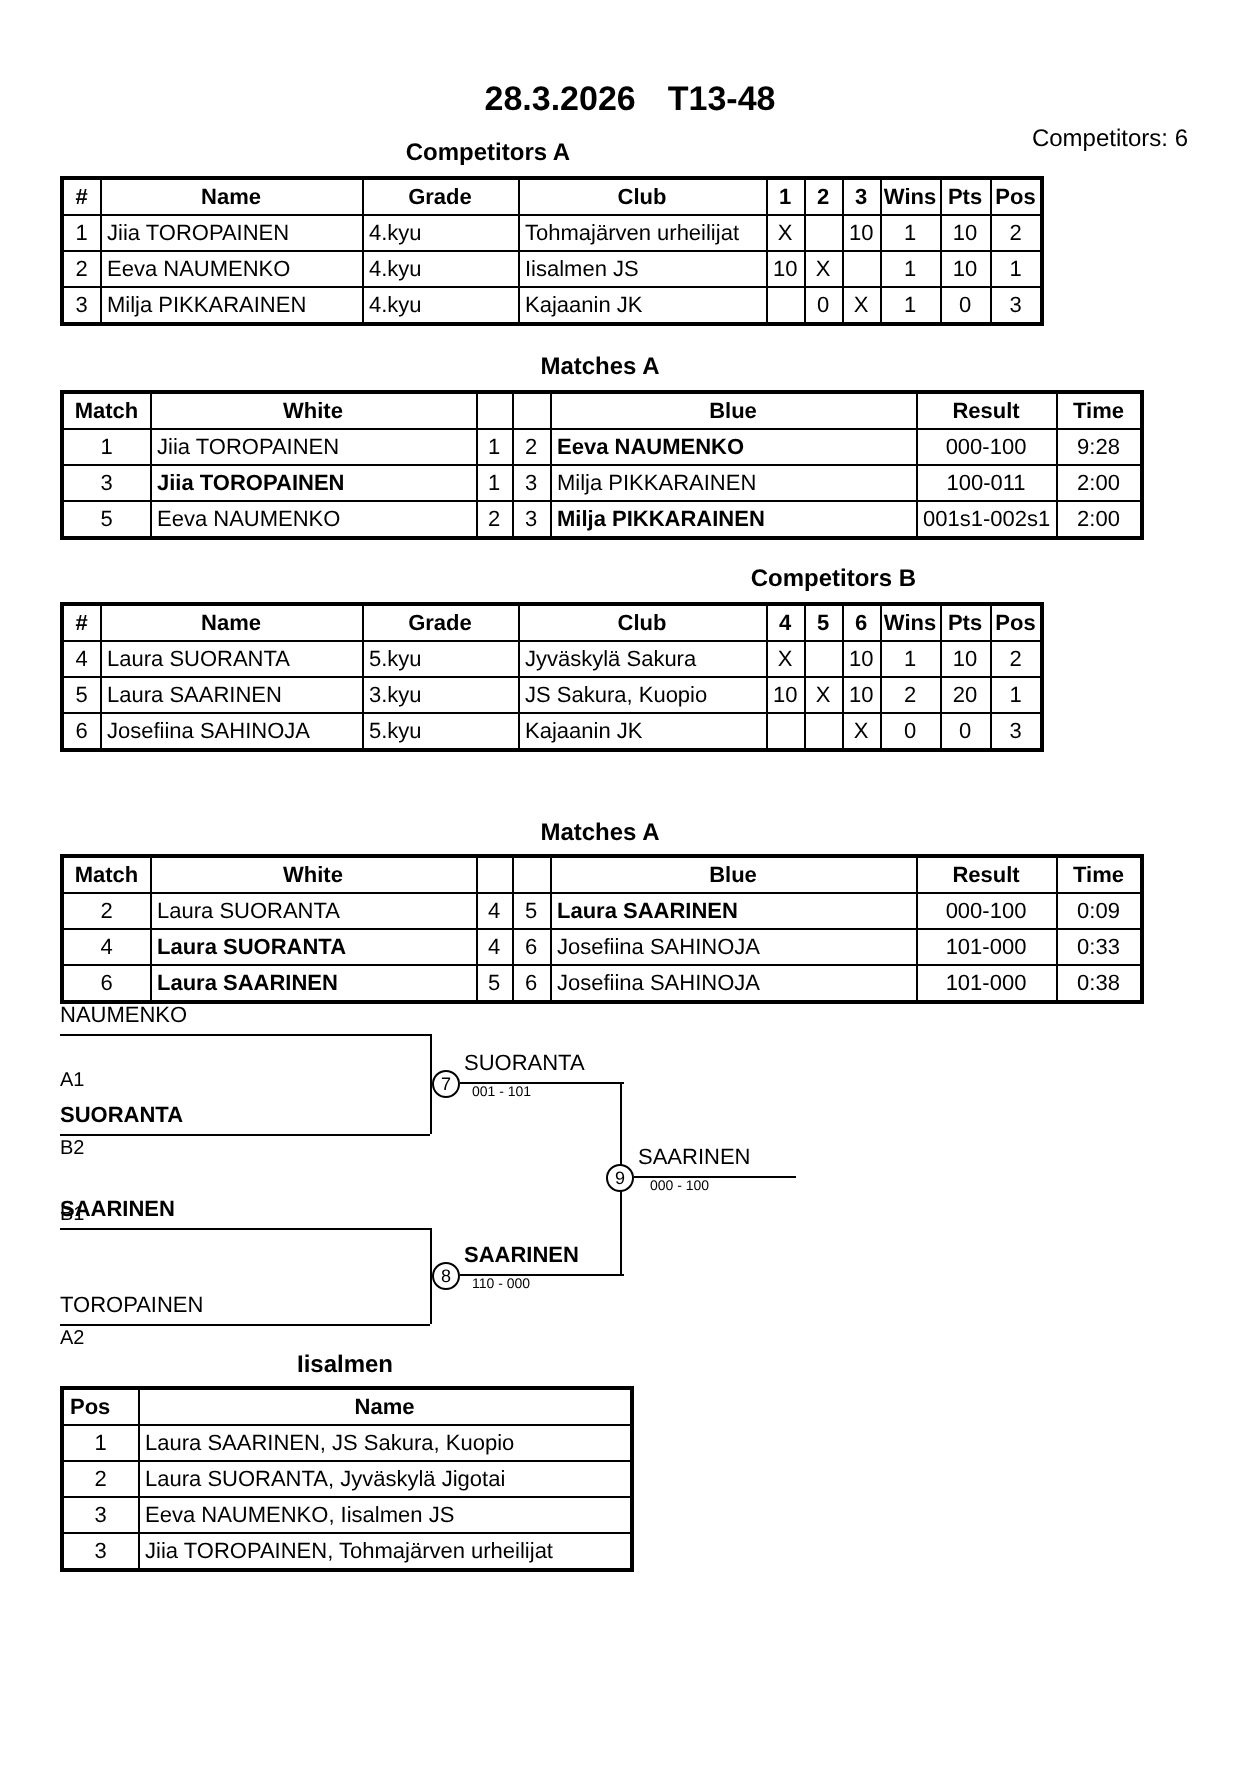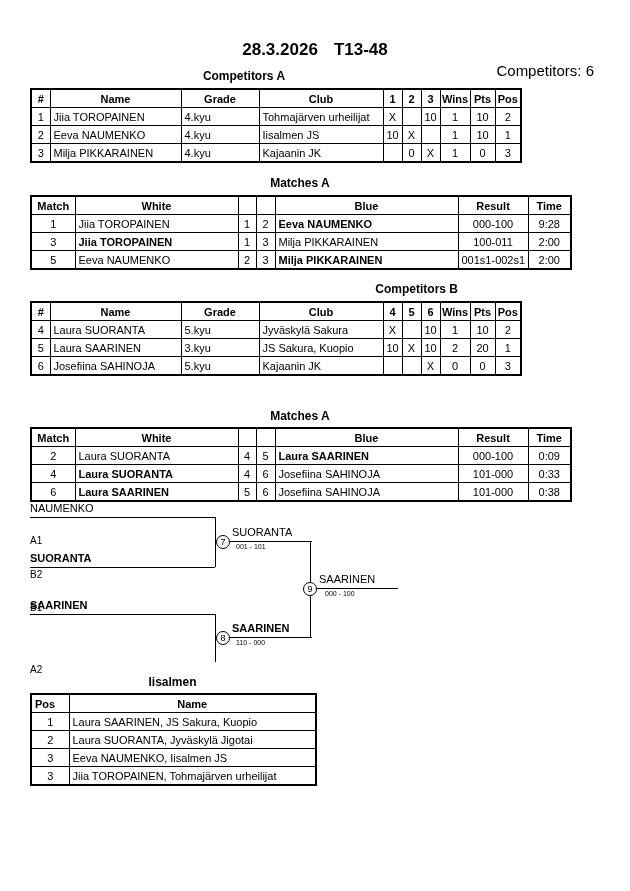--- a/index.html
+++ b/index.html
@@ -5,21 +5,21 @@
   html, body { margin:0; padding:0; background:#ffffff; }
   .page {
     position:relative; width:630px; height:891px; background:#ffffff;
     font-family:"Liberation Sans", sans-serif; color:#000;
     overflow:hidden;
   }
   .abs { position:absolute; }
 
   .title { top:40px; left:0; width:630px; text-align:center; font-size:17px; font-weight:bold; }
   .title .cat { margin-left:16px; }
-  .comp-note { top:62px; right:36px; font-size:15px; }
+  .comp-note { top:62px; right:36px; font-size:12px; }
 
   .section-heading { font-size:12px; font-weight:bold; text-align:center; }
 
   table { border-collapse:collapse; table-layout:fixed; font-size:11px; border:2px solid #000; background:#fff; }
   th, td { border:1px solid #000; padding:1px 3px; height:15px; overflow:hidden; white-space:nowrap; }
   th { font-weight:bold; text-align:center; }
   .al { text-align:left; }
   .ac { text-align:center; }
   .bold { font-weight:bold; }
 
@@ -291,20 +291,21 @@
     <div class="slot bold" style="top:53px;">SUORANTA</div>
     <div class="seed" style="top:71px;">B2</div>
 
     <div class="vline" style="left:215px;top:19px;height:50px;"></div>
     <div class="node" style="left:216px;top:37px;">7</div>
     <div class="winner" style="left:230px;top:27px;width:80px;">SUORANTA</div>
     <div class="score" style="left:236px;top:45px;">001 - 101</div>
 
     <div class="slot bold" style="top:100px;">SAARINEN</div>
     <div class="seed" style="top:104px;">B1</div>
+    <div class="slot" style="top:148px;">TOROPAINEN</div>
     <div class="seed" style="top:166px;">A2</div>
 
     <div class="vline" style="left:215px;top:116px;height:48px;"></div>
     <div class="node" style="left:216px;top:133px;">8</div>
     <div class="winner bold" style="left:230px;top:123px;width:80px;">SAARINEN</div>
     <div class="score" style="left:236px;top:141px;">110 - 000</div>
 
     <div class="vline" style="left:310px;top:43px;height:96px;"></div>
     <div class="node" style="left:303px;top:84px;">9</div>
     <div class="winner" style="left:317px;top:74px;width:79px;">SAARINEN</div>

